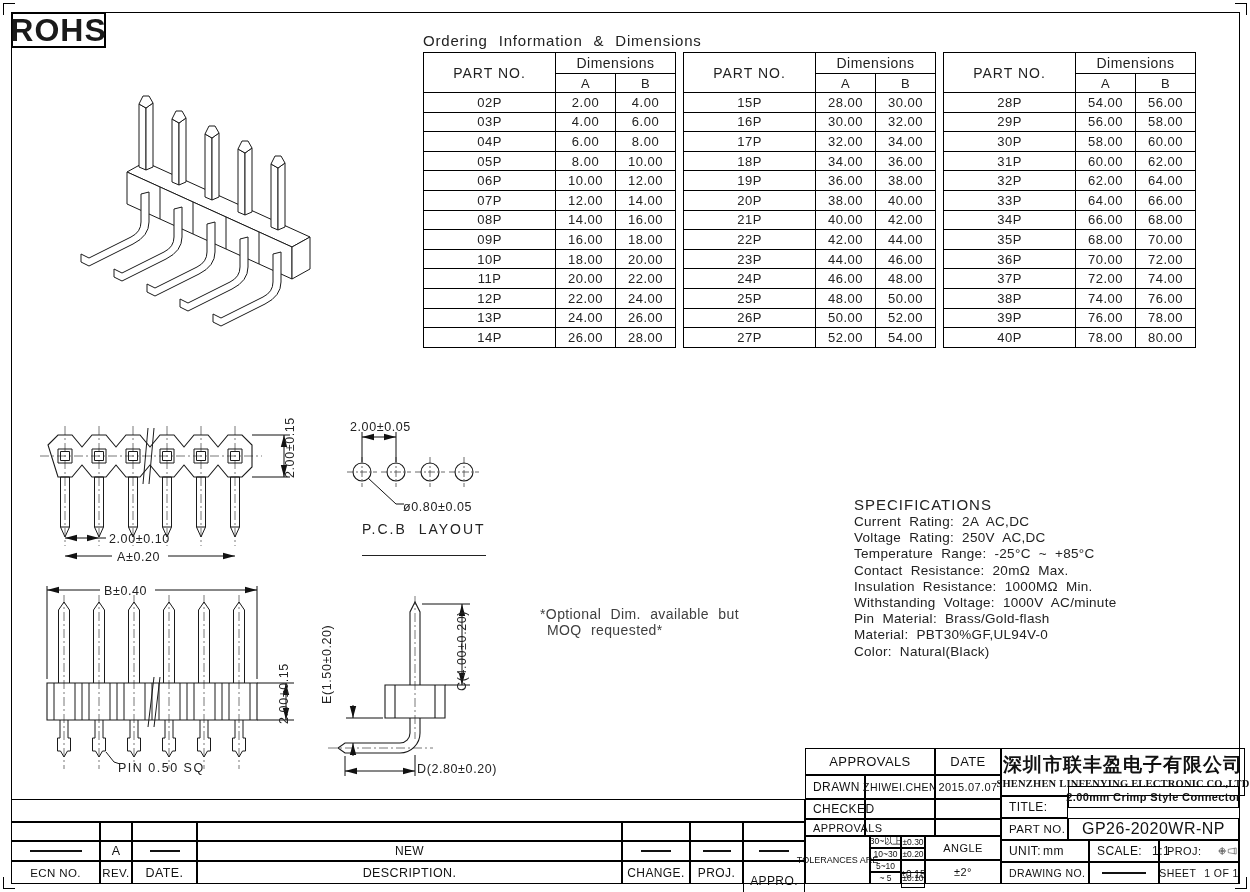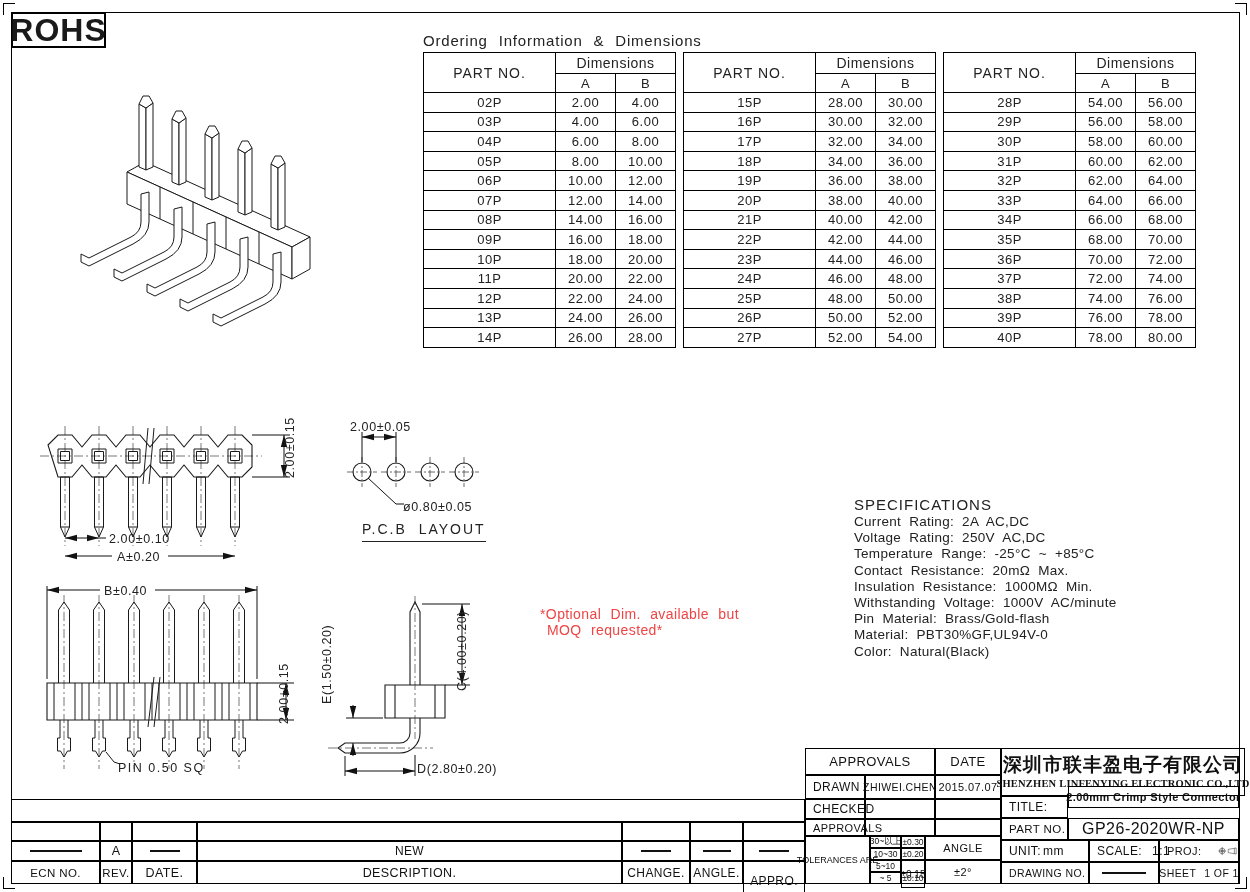--- a/index.html
+++ b/index.html
@@ -21,22 +21,22 @@
     font-weight:normal;color:#222;letter-spacing:.5px;white-space:nowrap;}
   .ord .c-part{width:131px;}
   .ord .c-ab{width:59px;}
   .ord thead tr:first-child th{height:20px;font-size:14px;}
   .ord thead tr:last-child th{height:18px;font-size:13px;}
   .ord th[rowspan]{font-size:13.5px;letter-spacing:1px;}
   .ord tbody td{height:18.6px;font-size:13px;}
   
   .dim{position:absolute;font-size:12.5px;letter-spacing:.6px;color:#222;white-space:nowrap;}
   .vdim{transform:rotate(-90deg);transform-origin:0 0;}
-  .pcb-label{font-size:14px;letter-spacing:2px;border-bottom:1.4px solid #222;padding-bottom:4px;word-spacing:6px;}
-  .note{position:absolute;font-size:14px;letter-spacing:.4px;word-spacing:5px;color:#ef4444;white-space:nowrap;}
+  .pcb-label{font-size:14px;letter-spacing:2px;border-bottom:1.4px solid #222;padding-bottom:18px;word-spacing:6px;}
+  .note{position:absolute;font-size:14px;letter-spacing:.4px;word-spacing:5px;color:#404040;white-space:nowrap;}
   .spec-head{position:absolute;left:854px;top:496px;font-size:15px;letter-spacing:1px;color:#222;}
   #spec-list{position:absolute;left:854px;top:514px;font-size:13.5px;line-height:16.2px;letter-spacing:.3px;word-spacing:4px;color:#222;white-space:nowrap;}
   
   .cell{position:absolute;box-sizing:border-box;border:1.3px solid #000;display:flex;align-items:center;justify-content:center;
     font-size:12px;letter-spacing:.4px;color:#111;white-space:nowrap;background:transparent;}
   .cell.l{justify-content:flex-start;padding-left:7px;}
   .hline{display:inline-block;height:1.6px;background:#111;}
   .company-cn{font-weight:bold;font-size:19px;letter-spacing:1px;line-height:24px;}
   .company-en{font-family:"Liberation Serif",serif;font-weight:bold;font-size:10.5px;letter-spacing:.2px;line-height:14px;}
   svg.draw{position:absolute;overflow:visible;}
@@ -613,16 +613,16 @@
     </div>
   <div class="cell" style="left:743px;top:841px;width:62px;height:20px">
       <span class="hline" style="width:30px"></span>
     </div>
 
   <div class="cell" style="left:11px;top:861px;width:89px;height:23px;font-size:11.5px">ECN NO.</div>
   <div class="cell" style="left:100px;top:861px;width:32px;height:23px;font-size:11.5px">REV.</div>
   <div class="cell" style="left:132px;top:861px;width:65px;height:23px;font-size:12.5px">DATE.</div>
   <div class="cell" style="left:197px;top:861px;width:425px;height:23px;font-size:12.5px">DESCRIPTION.</div>
   <div class="cell" style="left:622px;top:861px;width:68px;height:23px;font-size:12px">CHANGE.</div>
-  <div class="cell" style="left:690px;top:861px;width:53px;height:23px;font-size:12px">ANGLE.</div>
+  <div class="cell" style="left:690px;top:861px;width:53px;height:23px;font-size:12px">PROJ.</div>
   <div class="cell" style="left:743px;top:861px;width:62px;height:40px;font-size:12px">APPRO.</div>
 
 </div>
 
 </body></html>

